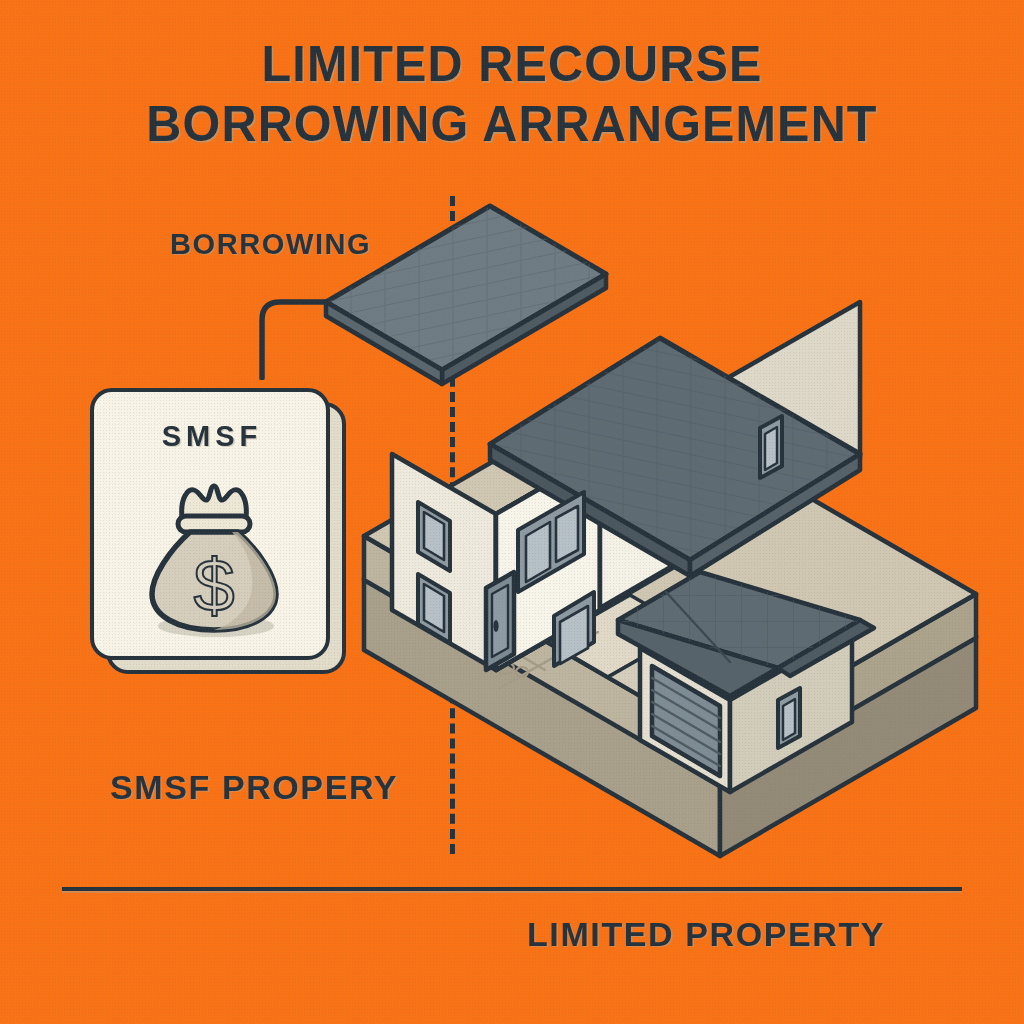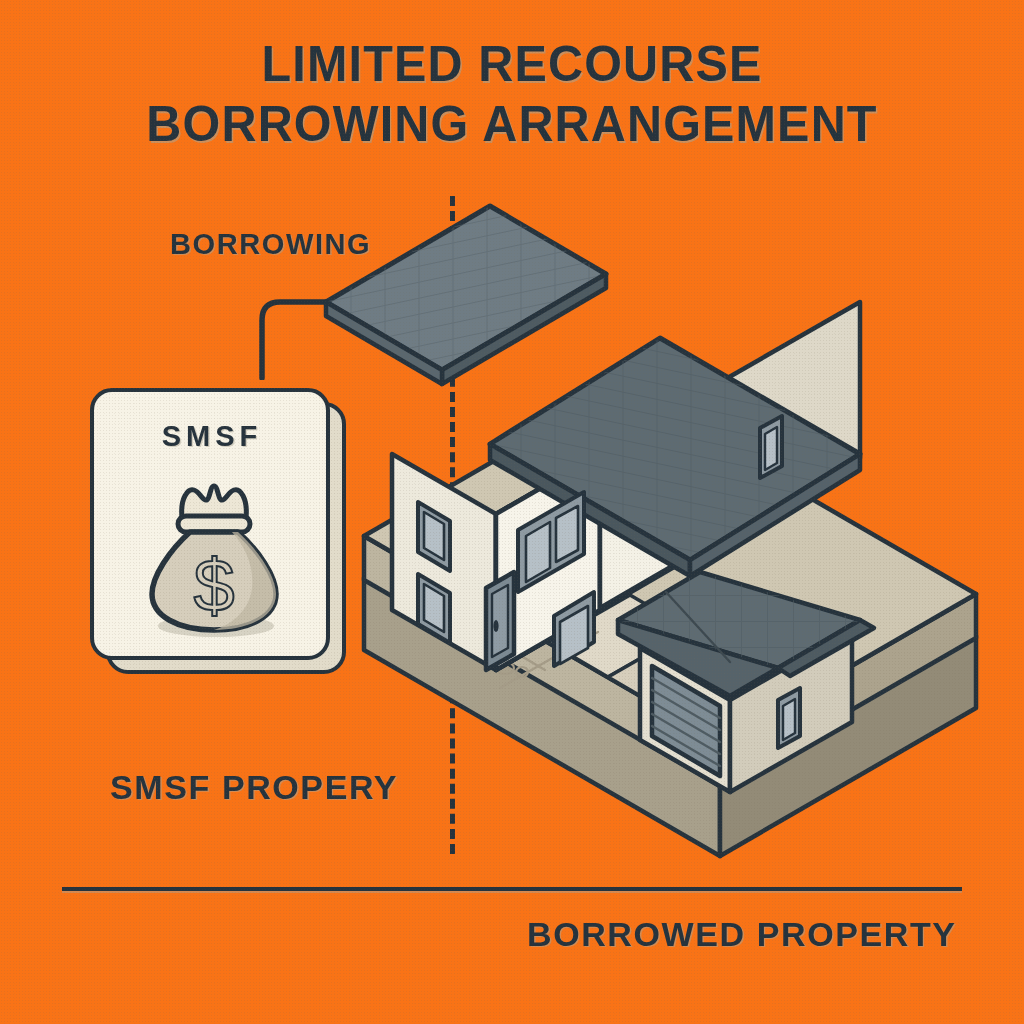--- a/index.html
+++ b/index.html
@@ -293,16 +293,16 @@
           <path d="M478,520 L500,508 L500,556 L478,568 Z" fill="#8E9AA2"></path>
           <path d="M483,526 L495,519 L495,553 L483,560 Z" fill="#B6C0C7" stroke-width="2.4"></path>
         </g>
       </g>
 
     </g>
     </svg>
     <div class="grain"></div>
 
   <div id="bottom-rule"></div>
-  <div class="label" id="bottom-right-label">BORROWED PROPERTY</div>
+  <div class="label" id="bottom-right-label">LIMITED PROPERTY</div>
 
   <div class="grain"></div>
 </div>
 
 </body></html>

